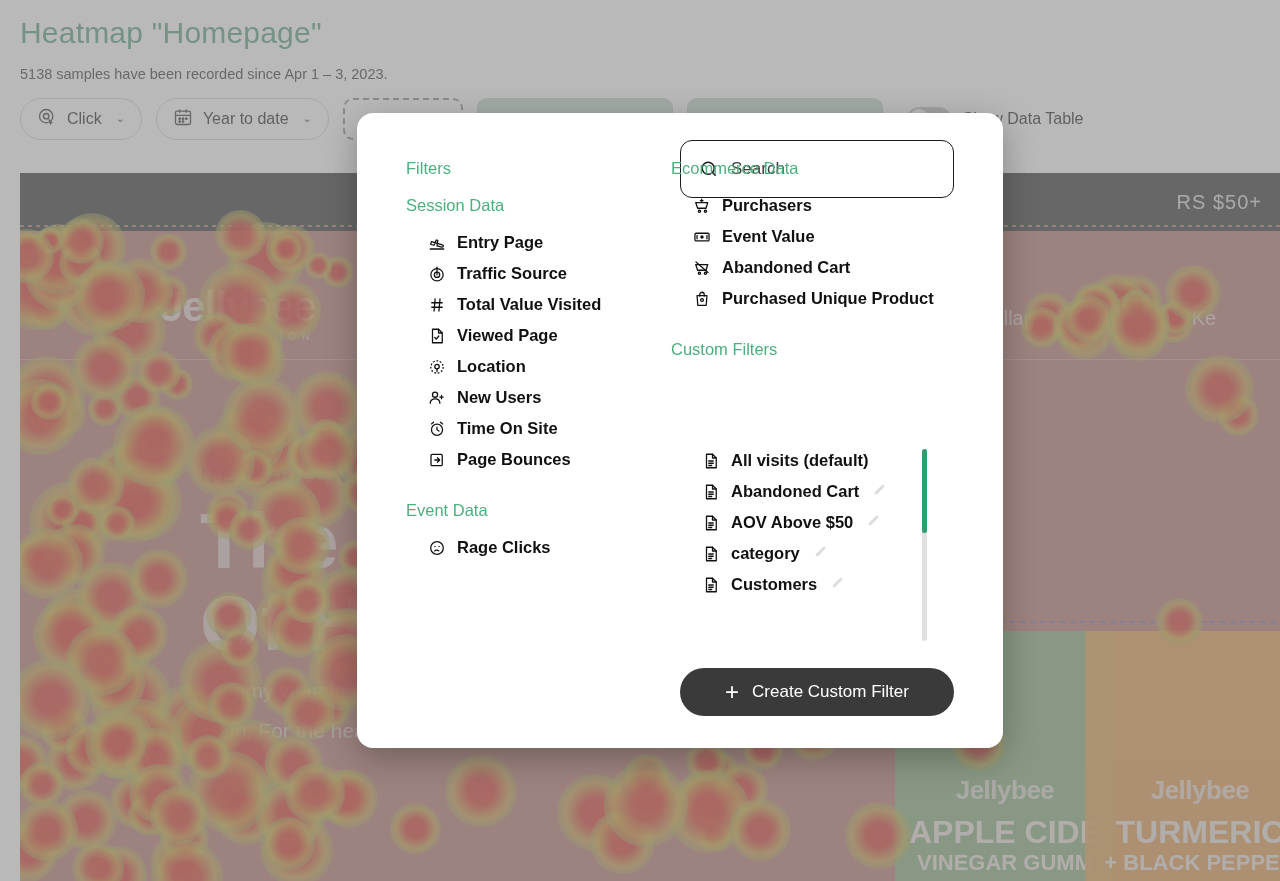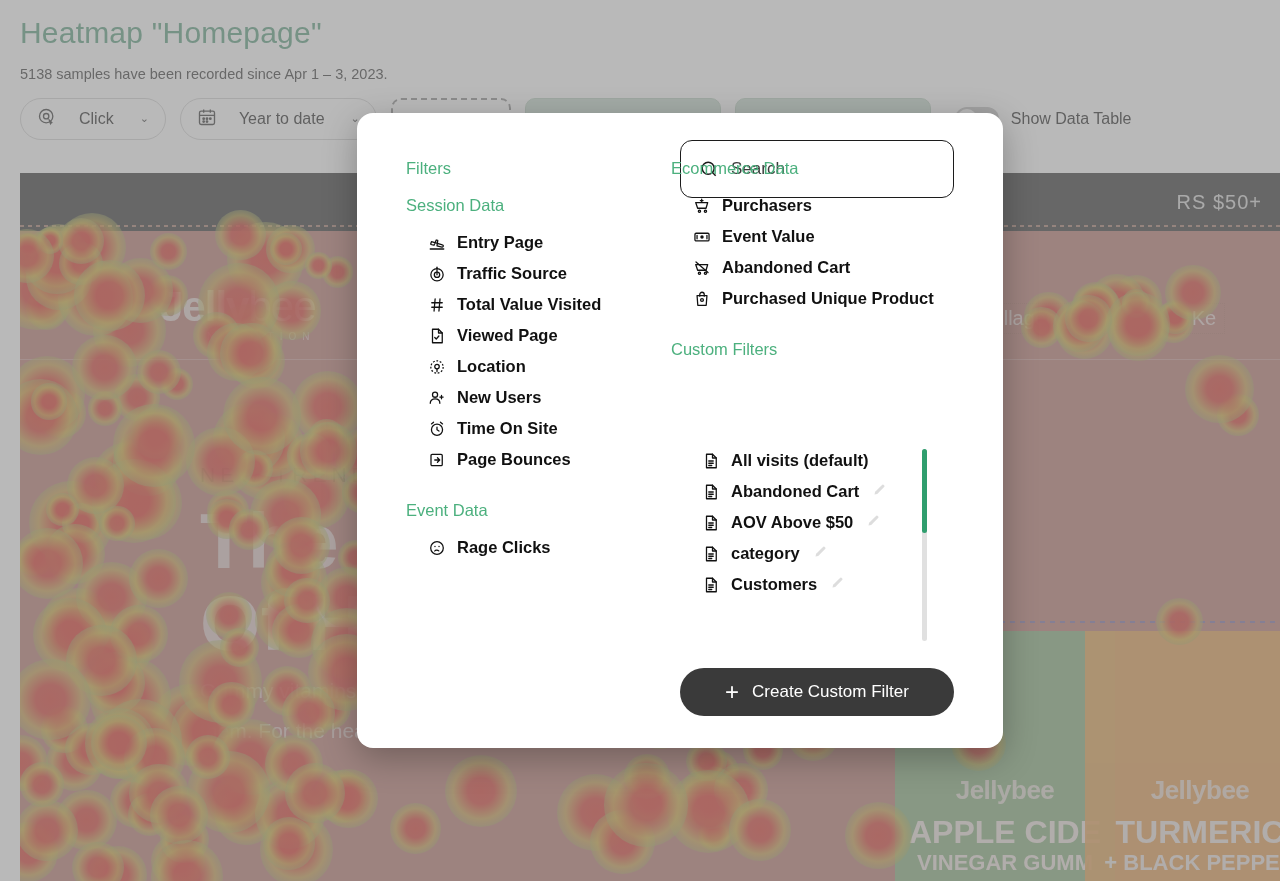--- a/index.html
+++ b/index.html
@@ -17,21 +17,21 @@
   .page-head { padding: 14px 20px 0 20px; }
   .page-title {
     font-size: 30px; font-weight: 400; color: #6aa88c; letter-spacing: .2px;
     line-height: 1.25;
   }
   .page-sub { margin-top: 14px; font-size: 14.5px; color:#4d4d4d; }
 
   .toolbar { margin-top: 16px; padding: 0 20px; display:flex; align-items:center; gap:14px; }
   .tb-btn {
     height: 42px; border:1px solid #d8d8d8; border-radius: 22px;
-    display:flex; align-items:center; gap:22px; padding: 0 16px;
+    display:flex; align-items:center; gap:10px; padding: 0 16px;
     background:#fff; font-size:16px; color:#3a3a3a;
   }
   .tb-btn .chev { font-size: 11px; color:#555; margin-left:4px; }
   .tb-ghost {
     height: 42px; border-radius: 10px; background:#cfe0d4; width: 196px;
     border:1px solid #c2d6c8;
   }
   .tb-dashed {
     height: 42px; width: 120px; border-radius: 10px;
     border: 2px dashed #9a9a9a; background: transparent;

